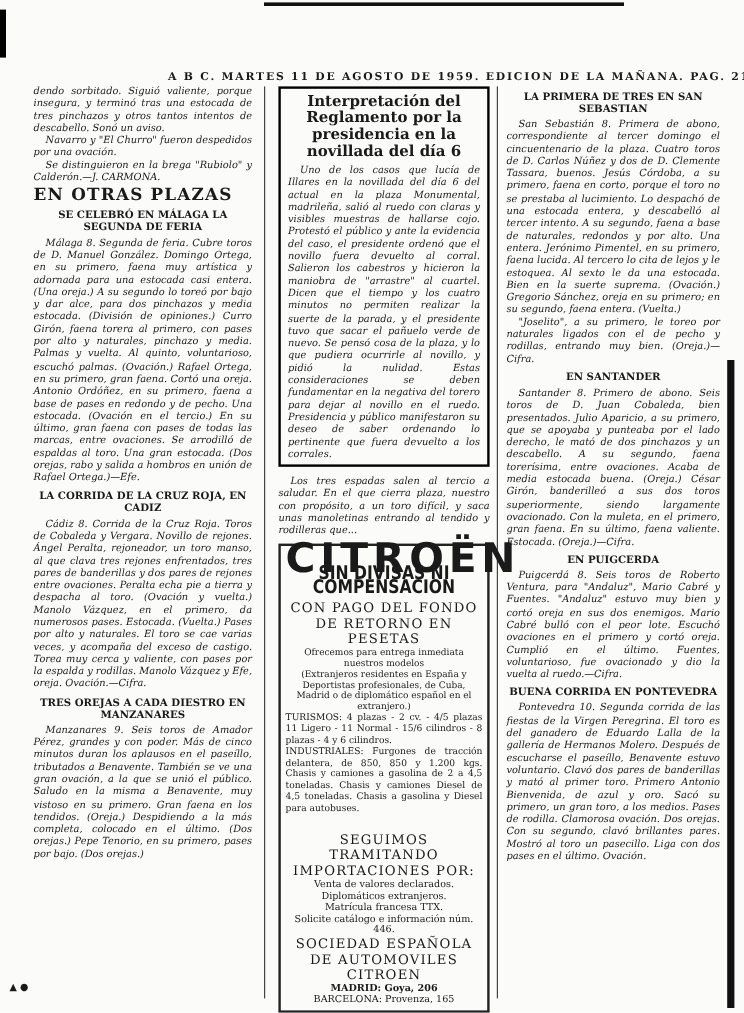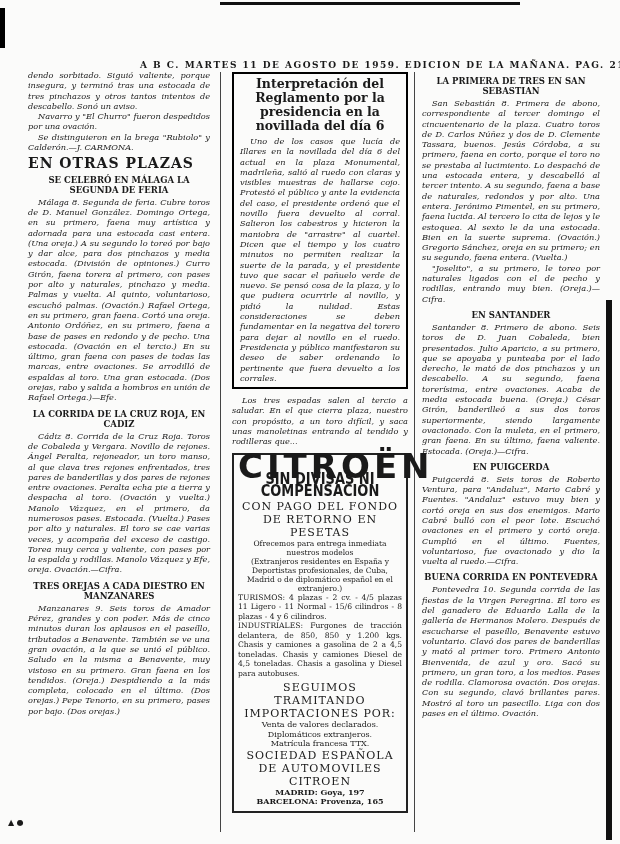--- a/index.html
+++ b/index.html
@@ -62,27 +62,28 @@
     <p style="margin-top:6px">Los tres espadas salen al tercio a saludar. En el que cierra plaza, nuestro con propósito, a un toro difícil, y saca unas manoletinas entrando al tendido y rodilleras que...</p>
 
     <div class="ad">
       <div class="logo">CITROËN</div>
       <div class="b1">SIN DIVISAS NI COMPENSACION</div>
       <div class="b2">CON PAGO DEL FONDO DE RETORNO EN PESETAS</div>
       <div class="l1">Ofrecemos para entrega inmediata nuestros modelos</div>
       <div class="l1">(Extranjeros residentes en España y Deportistas profesionales, de Cuba, Madrid o de diplomático español en el extranjero.)</div>
       <div class="t">TURISMOS: 4 plazas - 2 cv. - 4/5 plazas 11 Ligero - 11 Normal - 15/6 cilindros - 8 plazas - 4 y 6 cilindros.</div>
       <div class="t">INDUSTRIALES: Furgones de tracción delantera, de 850, 850 y 1.200 kgs. Chasis y camiones a gasolina de 2 a 4,5 toneladas. Chasis y camiones Diesel de 4,5 toneladas. Chasis a gasolina y Diesel para autobuses.</div>
-      <div class="b2" style="margin-top:3px">SEGUIMOS TRAMITANDO IMPORTACIONES POR:</div>
+      <div class="b2" style="margin-top:15px">SEGUIMOS TRAMITANDO IMPORTACIONES POR:</div>
       <div class="mid">Venta de valores declarados.</div>
       <div class="mid">Diplomáticos extranjeros.</div>
       <div class="mid">Matrícula francesa TTX.</div>
+      <div class="mid">Solicite catálogo e información núm. 446.</div>
       <div class="b2">SOCIEDAD ESPAÑOLA DE AUTOMOVILES CITROEN</div>
-      <div class="mid" style="font-weight:bold">MADRID: Goya, 197</div>
-      <div class="mid" style="font-weight:bold">BARCELONA: Provenza, 165</div>
+      <div class="mid" style="font-weight:bold">MADRID: Goya, 206</div>
+      <div class="mid" style="font-weight:normal">BARCELONA: Provenza, 165</div>
 
     </div>
 
   </div>
 
   <div class="col c3">
     <div class="h-sm">LA PRIMERA DE TRES EN SAN SEBASTIAN</div>
     <p>San Sebastián 8. Primera de abono, correspondiente al tercer domingo el cincuentenario de la plaza. Cuatro toros de D. Carlos Núñez y dos de D. Clemente Tassara, buenos. Jesús Córdoba, a su primero, faena en corto, porque el toro no se prestaba al lucimiento. Lo despachó de una estocada entera, y descabelló al tercer intento. A su segundo, faena a base de naturales, redondos y por alto. Una entera. Jerónimo Pimentel, en su primero, faena lucida. Al tercero lo cita de lejos y le estoquea. Al sexto le da una estocada. Bien en la suerte suprema. (Ovación.) Gregorio Sánchez, oreja en su primero; en su segundo, faena entera. (Vuelta.)</p>
     <p>"Joselito", a su primero, le toreo por naturales ligados con el de pecho y rodillas, entrando muy bien. (Oreja.)—Cifra.</p>
     <div class="h-sm">EN SANTANDER</div>

